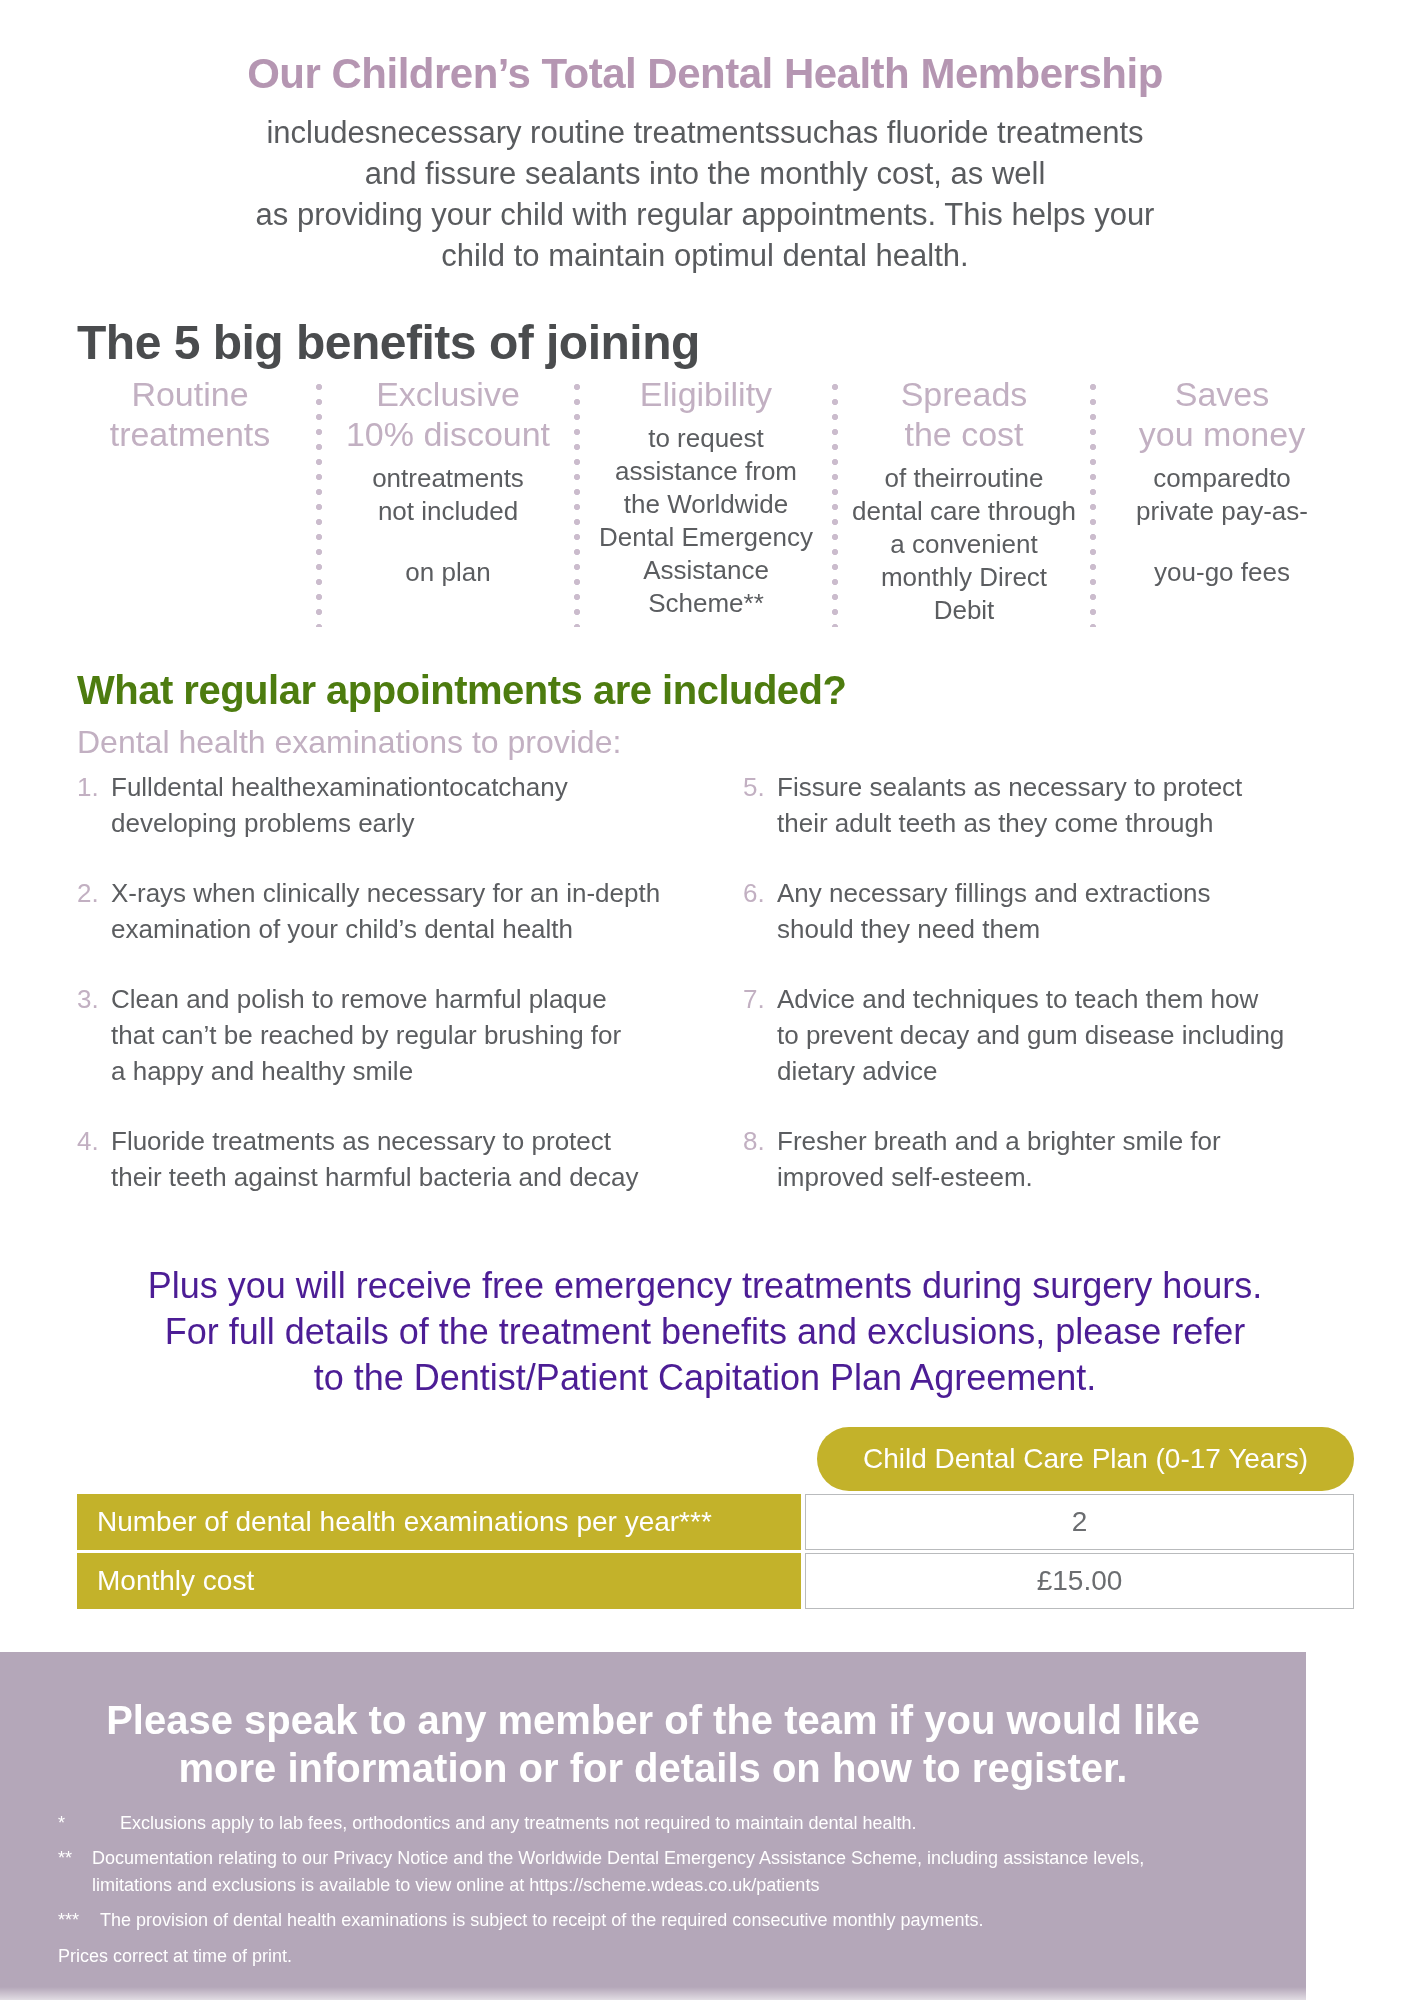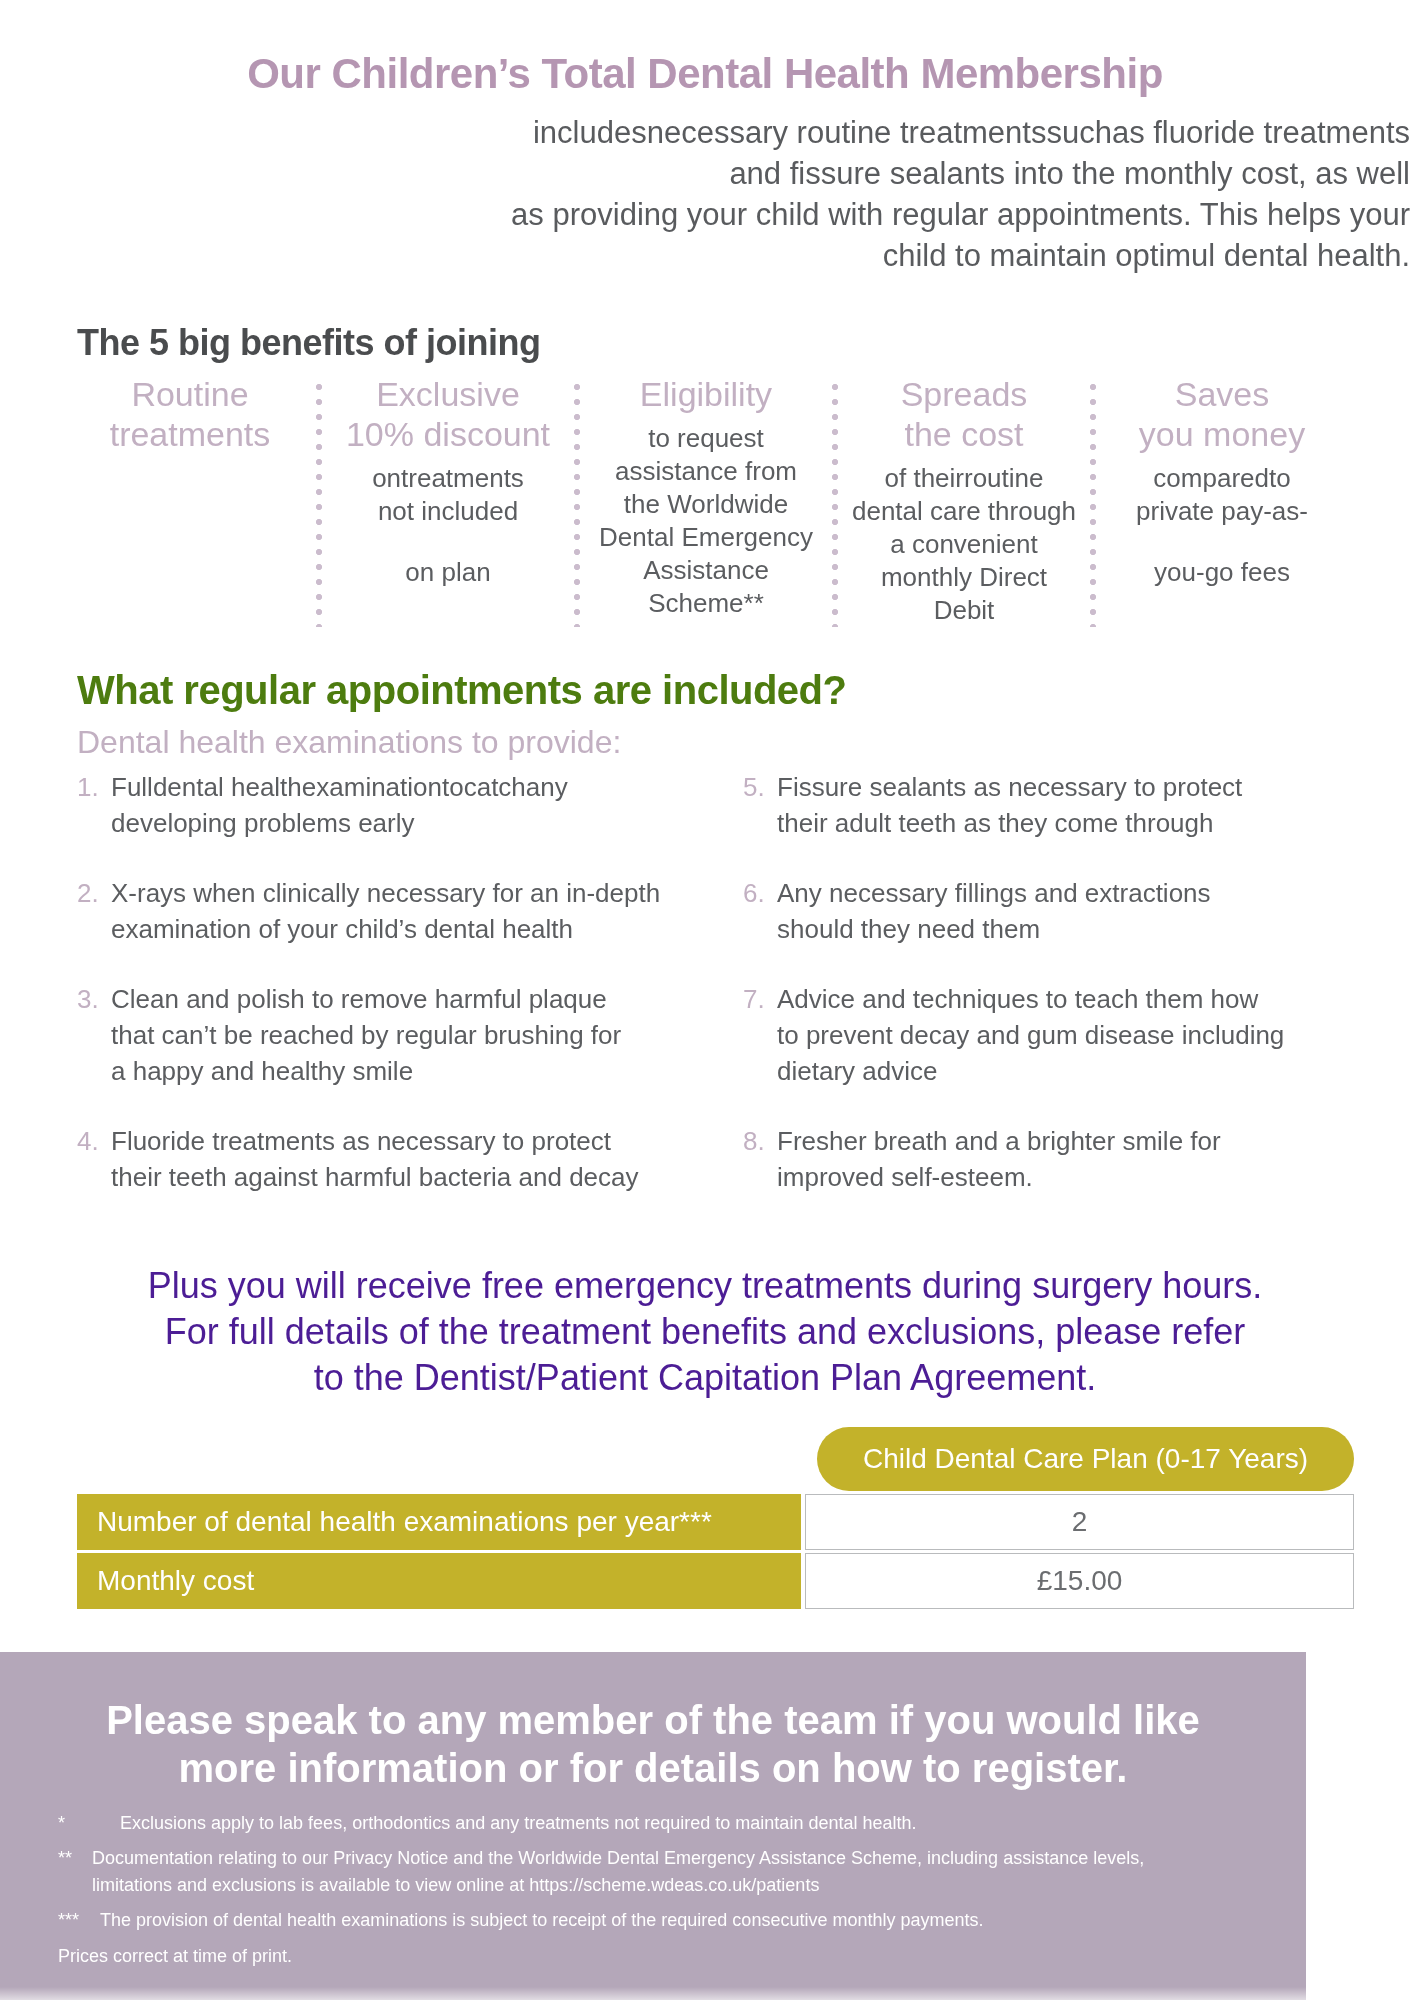--- a/index.html
+++ b/index.html
@@ -17,30 +17,30 @@
   .doc-title{
     padding-top:50px;
     text-align:center;
     font-size:42px;
     font-weight:bold;
     color:#b596b2;
     letter-spacing:-0.5px;
   }
   .intro{
     margin-top:14px;
-    text-align:right;
+    text-align:center;
     font-size:31px;
     line-height:41px;
     color:#595b5e;
   }
 
   
   .benefits-heading{
     margin:42px 0 0 77px;
-    font-size:36px;
+    font-size:48px;
     line-height:50px;
     font-weight:bold;
     color:#4a4c4e;
     letter-spacing:-0.5px;
   }
   .benefits-row{
     display:flex;
     margin:6px 62px 0 64px;
     align-items:stretch;
   }

